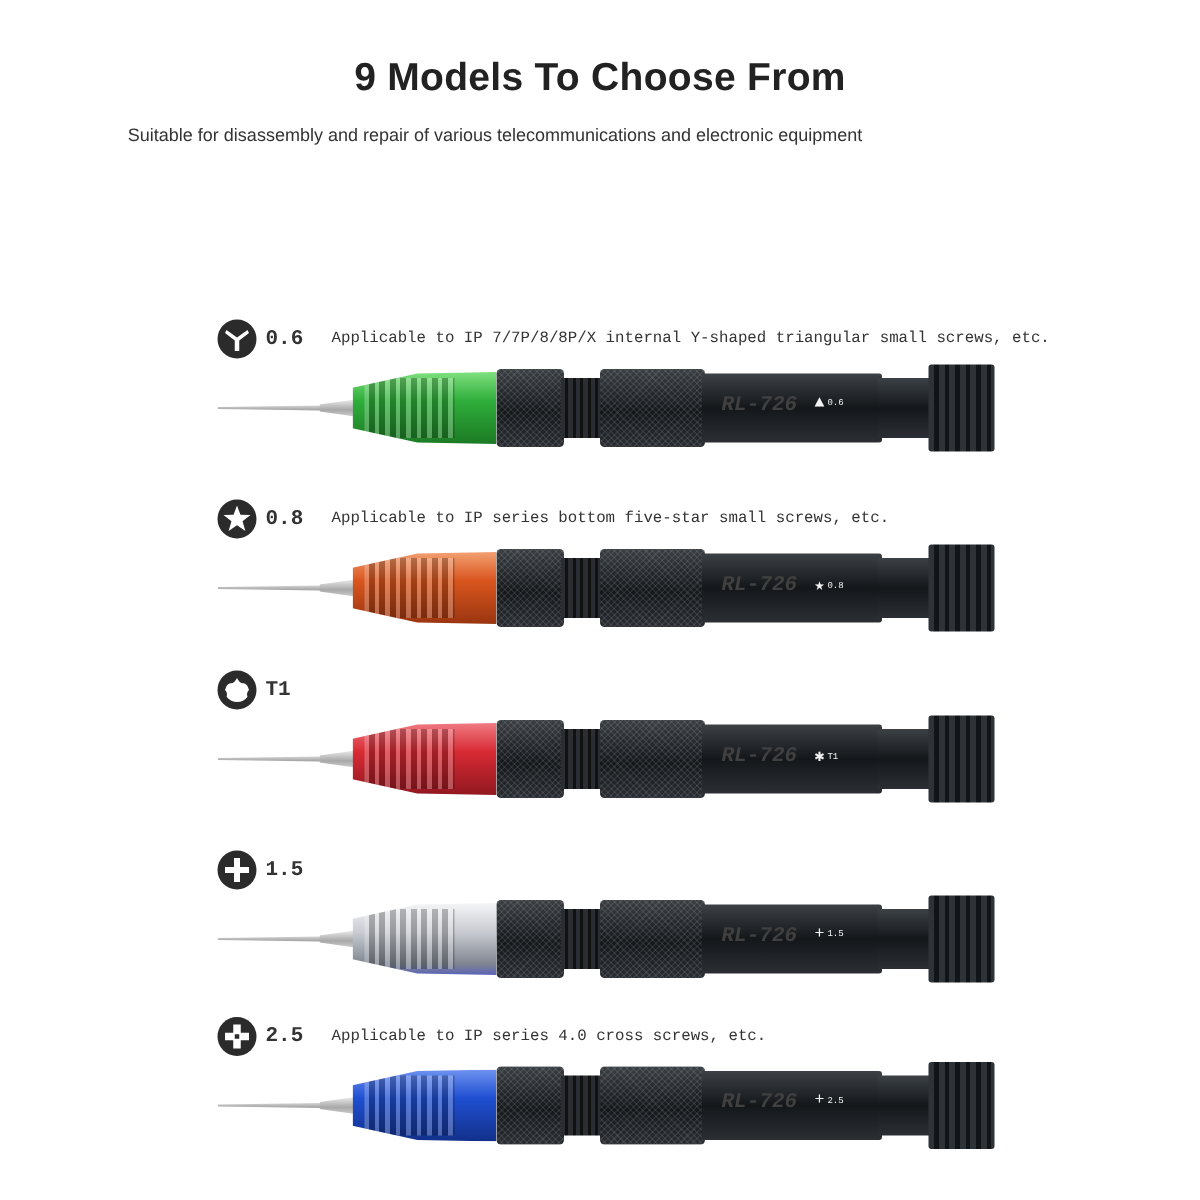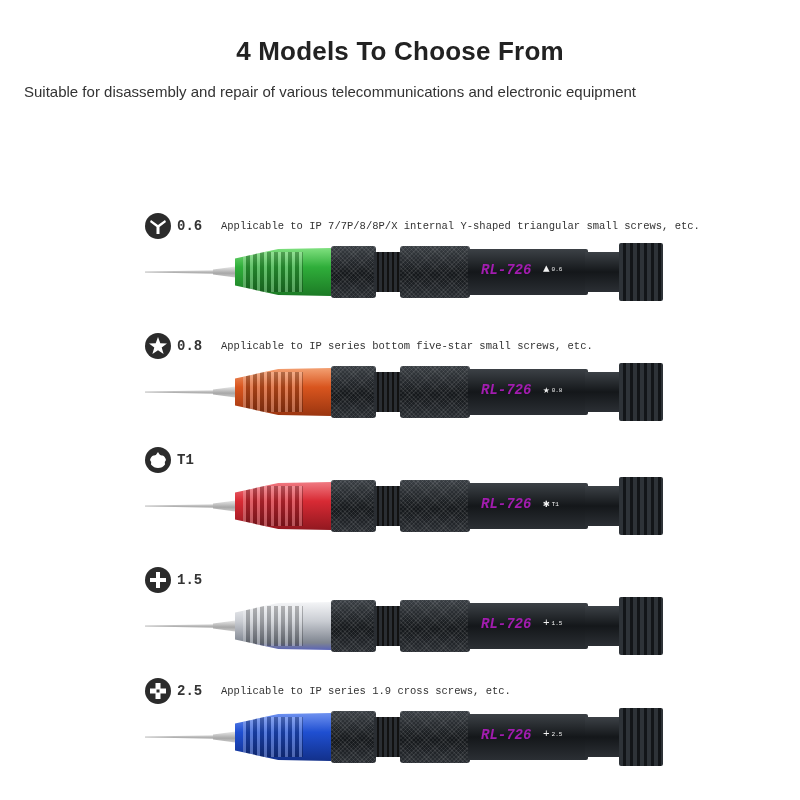--- a/index.html
+++ b/index.html
@@ -1,18 +1,18 @@
 <!DOCTYPE html>
 <html><head>
 <meta charset="utf-8">
 <style>
   html, body { margin:0; padding:0; background:#ffffff; }
   body { width:800px; height:800px; position:relative; overflow:hidden; font-family:"Liberation Sans", sans-serif; color:#222; }
   .title { position:absolute; top:36px; left:0; width:800px; text-align:center; font-size:26px; font-weight:bold; color:#222; letter-spacing:0.2px; }
-  .subtitle { position:absolute; top:83px; left:0; width:660px; text-align:center; font-size:15px; color:#333; }
+  .subtitle { position:absolute; top:83px; left:0; width:660px; text-align:center; font-size:12px; color:#333; }
 
   .model { position:absolute; left:0; width:704px; height:110px;font-family:Liberation Mono, monospace; }
   .label-row { position:absolute; left:145px; top:0; height:26px; display:flex; align-items:center; }
   .badge { width:26px; height:26px; border-radius:50%; background:#2b2b2b; position:relative; flex:none; }
   .badge svg { position:absolute; left:0; top:0; }
   .size { font-size:14px; font-weight:bold; color:#333; margin-left:6px; width:28px; }
   .desc { font-size:10.5px; color:#333; margin-left:16px; white-space:nowrap; }
 
   .driver { position:absolute; left:145px; top:30px; width:520px; height:58px; }
   .tip { position:absolute; left:0; top:27px; width:90px; height:4px; background:linear-gradient(#d8d8d8,#9a9a9a); clip-path:polygon(0 35%,100% 0,100% 100%,0 65%); }
@@ -24,28 +24,28 @@
     background-image:repeating-linear-gradient(45deg, rgba(255,255,255,0.08) 0 1px, transparent 1px 3px),
                      repeating-linear-gradient(-45deg, rgba(255,255,255,0.08) 0 1px, transparent 1px 3px),
                      linear-gradient(#3a3f44, #15181b 55%, #2a2e33);
     border-radius:3px; }
   .k1 { left:186px; width:45px; }
   .k2 { left:255px; width:70px; }
   .ring { position:absolute; left:229px; top:9px; width:28px; height:40px; background:repeating-linear-gradient(90deg,#2a2e33 0 3px,#111 3px 5px); }
   .shaft { position:absolute; left:323px; top:6px; width:120px; height:46px; background:linear-gradient(#3c4146,#14171a 50%,#2b2f34); border-radius:2px; }
   .shaft2 { position:absolute; left:440px; top:9px; width:36px; height:40px; background:linear-gradient(#3c4146,#14171a 50%,#2b2f34); }
   .cap { position:absolute; left:474px; top:0; width:44px; height:58px; background:repeating-linear-gradient(90deg,#2e3338 0 4px,#121518 4px 7px); border-radius:2px; }
-  .brand { position:absolute; left:336px; top:19px; font-size:14px; font-weight:bold; font-style:italic; color:#a21caf; white-space:nowrap;text-align:center; }
+  .brand { position:absolute; left:336px; top:19px; font-size:14px; font-weight:bold; font-style:italic; color:#404040; white-space:nowrap;text-align:center; }
   .mark { position:absolute; left:398px; top:20px; font-size:11px; color:#f2f2f2; white-space:nowrap; }
   .mark small { font-size:6px; margin-left:2px; vertical-align:middle; }
 </style>
 </head>
 <body>
 
-<div class="title">4 Models To Choose From</div>
+<div class="title">9 Models To Choose From</div>
 <div class="subtitle">Suitable for disassembly and repair of various telecommunications and electronic equipment</div>
 
 <div class="model" style="top:213px">
   <div class="label-row">
     <div class="badge">
       <svg width="26" height="26" viewBox="0 0 26 26">
           <path d="M6 7 L13 12 L20 7 L21 9 L14.5 14 L14.5 21 L11.5 21 L11.5 14 L5 9 Z" fill="#fff"></path>
         </svg>
     </div>
     <span class="size">0.6</span>
@@ -149,21 +149,21 @@
 
 <div class="model" style="top:678px">
   <div class="label-row">
     <div class="badge">
       <svg width="26" height="26" viewBox="0 0 26 26">
           <path d="M10.5 5 H15.5 V10.5 H21 V15.5 H15.5 V21 H10.5 V15.5 H5 V10.5 H10.5 Z" fill="#fff"></path>
           <rect x="11.5" y="11.5" width="3" height="3" fill="#2b2b2b"></rect>
         </svg>
     </div>
     <span class="size">2.5</span>
-    <span class="desc">Applicable to IP series 1.9 cross screws, etc.</span>
+    <span class="desc">Applicable to IP series 4.0 cross screws, etc.</span>
   </div>
   <div class="driver">
     <div class="tip"></div>
       <div class="neck"></div>
     <div class="collar" style="background:linear-gradient(#6f92f0,#1f4fd1 40%,#12308a)">
         <div class="ribs"></div>
       </div>
     <div class="knurl k1"></div>
       <div class="ring"></div>
       <div class="knurl k2"></div>

